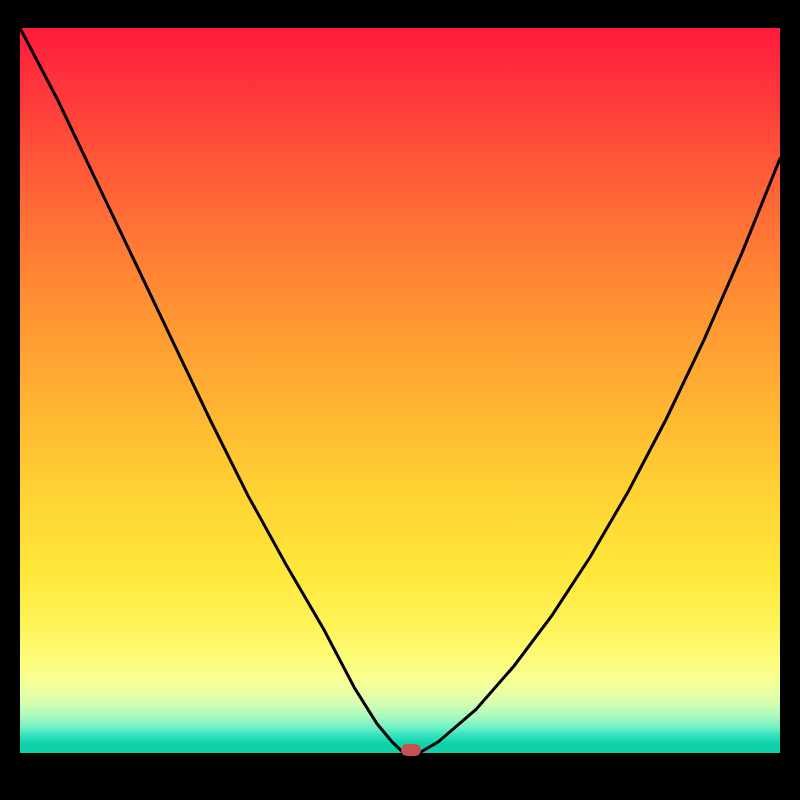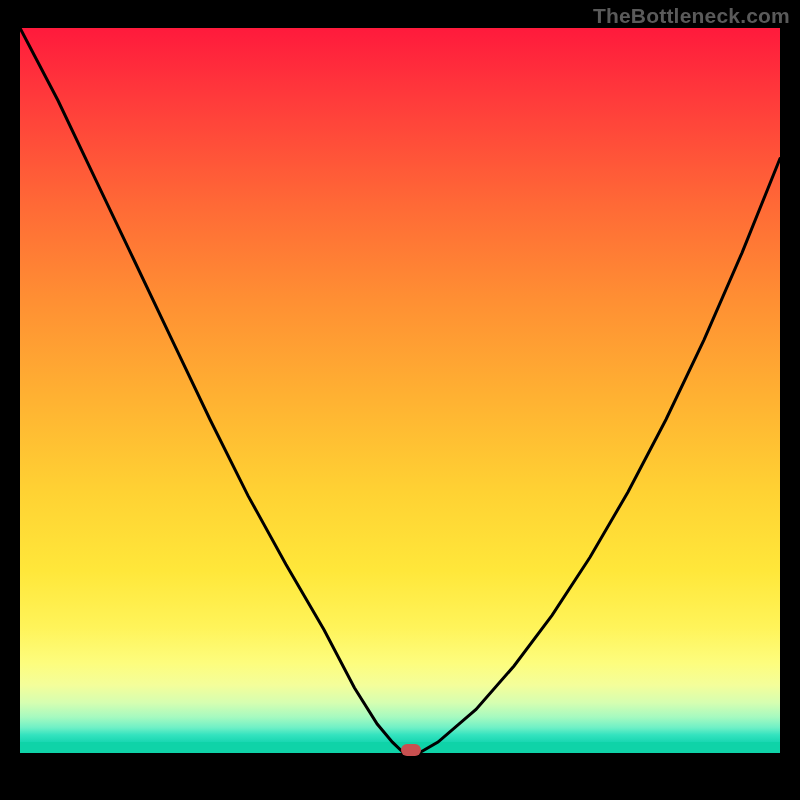--- a/index.html
+++ b/index.html
@@ -92,21 +92,20 @@
     border-radius: 6px / 6px;
     z-index: 3;
     transform: translate(-50%, -50%);
   }
 </style>
 </head>
 <body>
 
 <div class="frame">
 
-  <div class="attribution">TheBottleneck.com</div>
 
   <div class="plot-area">
     <div class="gradient-bg"></div>
     <div class="green-strip"></div>
     <div class="axis-line"></div>
 
     <svg class="curve-svg" viewBox="0 0 760 744" preserveAspectRatio="none">
       <path fill="none" stroke="#000" stroke-width="3" stroke-linecap="round" d="M0.0 0.0 L38.0 72.5 L76.0 152.3 L114.0 232.0 L152.0 311.8 L190.0 391.5 L228.0 467.6 L266.0 536.5 L304.0 601.8 L334.4 659.8 L357.2 696.0 L372.4 714.1 L383.8 725.0 L399.0 725.0 L418.0 714.1 L456.0 681.5 L494.0 638.0 L532.0 587.3 L570.0 529.3 L608.0 464.0 L646.0 391.5 L684.0 311.8 L722.0 224.8 L760.0 130.5"></path>
     </svg>
 

